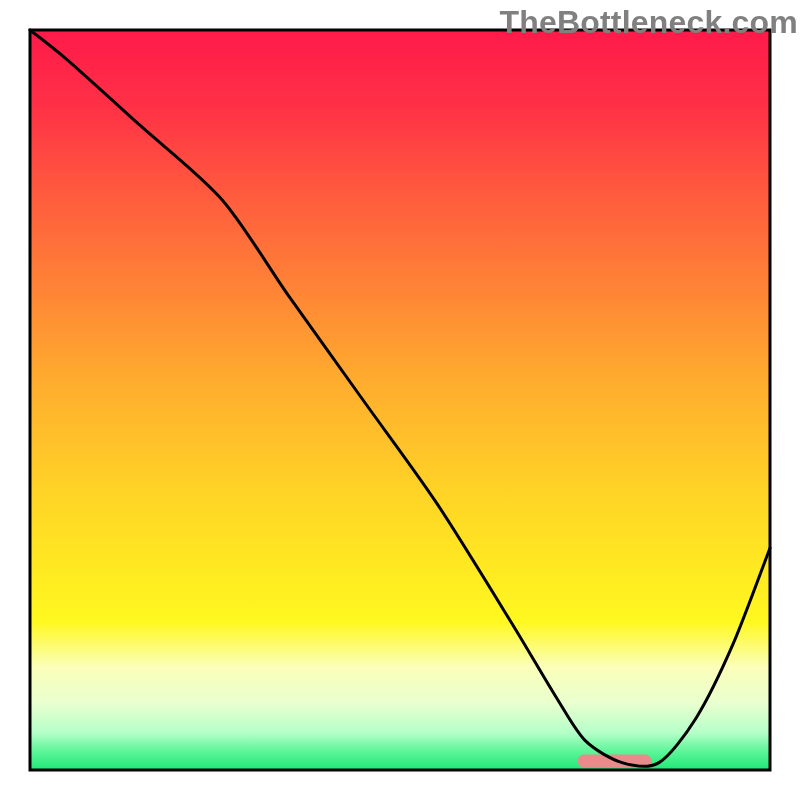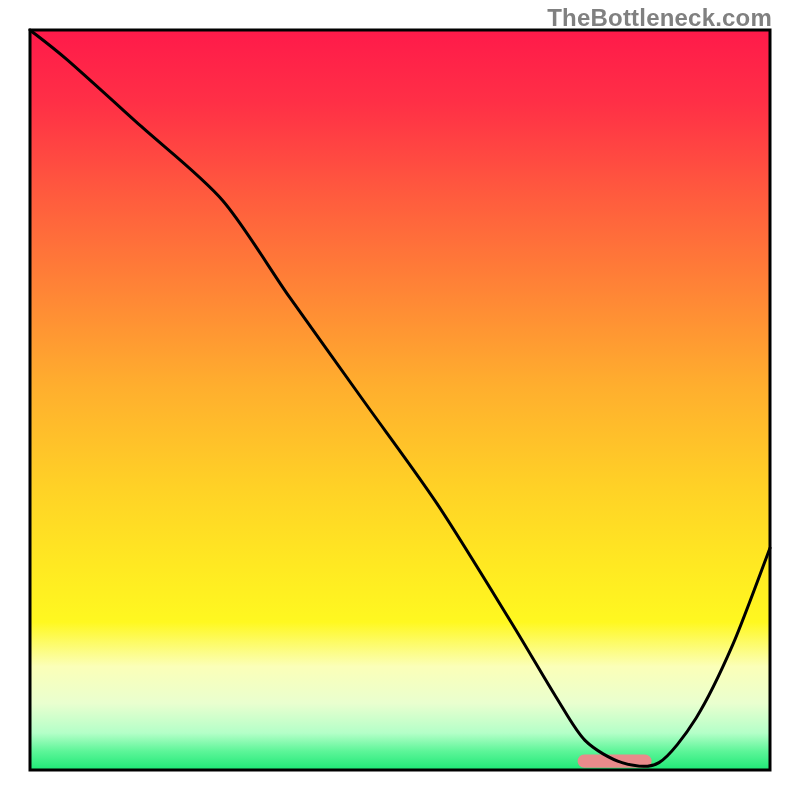--- a/index.html
+++ b/index.html
@@ -13,22 +13,22 @@
   }
   .frame {
     position: relative;
     width: 800px;
     height: 800px;
     box-sizing: border-box;
   }
   .watermark {
     position: absolute;
     top: 4px;
-    right: 28px;
-    font-size: 24px;
+    right: 2px;
+    font-size: 32px;
     font-weight: 600;
     color: #808080;
     letter-spacing: 0.2px;
     z-index: 20;
   }
   svg.plot {
     position: absolute;
     left: 0;
     top: 0;
     width: 800px;

